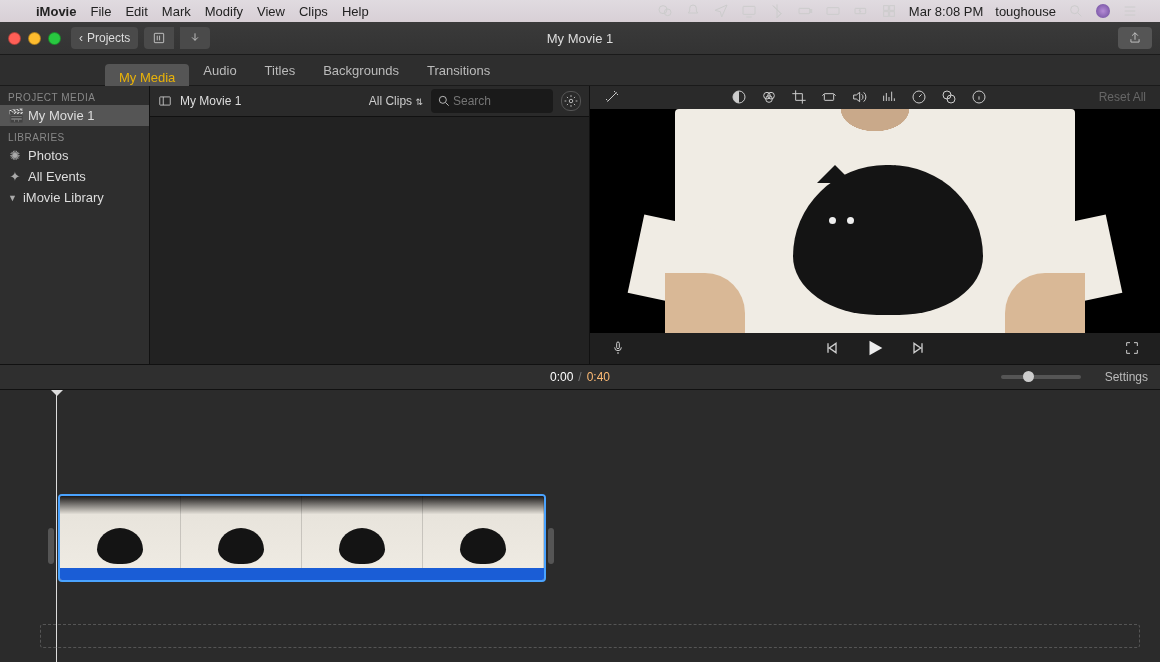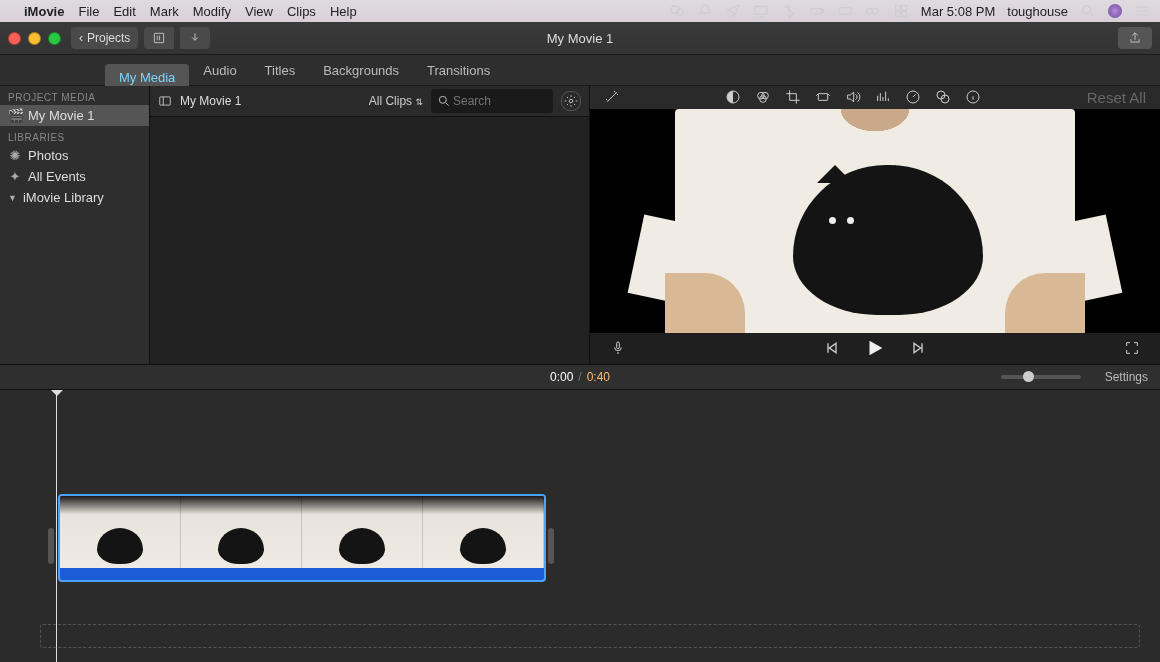--- a/index.html
+++ b/index.html
@@ -1,38 +1,38 @@
 <!DOCTYPE html>
 <html><head>
 <meta charset="utf-8">
 <style>
 html,body{margin:0;padding:0;width:1160px;height:662px;background:#2a2a2a;font-family:-apple-system,Helvetica,Arial,sans-serif;color:#ccc;overflow:hidden;font-size:13px;}
 
-.menubar{height:22px;background:linear-gradient(#e0dbe0,#d8d0d6);display:flex;align-items:center;padding:0 10px;color:#222;font-size:13px;}
+.menubar{height:22px;background:linear-gradient(#e0dbe0,#d8d0d6);display:flex;align-items:center;padding:0 22px;color:#222;font-size:13px;}
 .menubar .left{display:flex;align-items:center;gap:14px;}
 .menubar .left .apple{font-size:14px;}
 .menubar .left .app{font-weight:700;}
 .menubar .right{margin-left:auto;display:flex;align-items:center;gap:12px;}
 .menubar .right svg,.menubar .right .ico{width:16px;height:16px;}
 .dot{display:inline-block;border-radius:50%;}
 
 .toolbar{height:32px;background:linear-gradient(#3a3a3a,#333);display:flex;align-items:center;padding:0 8px;position:relative;border-bottom:1px solid #1a1a1a;}
 .traffic{display:flex;gap:7px;margin-right:10px;}
 .traffic .dot{width:11px;height:11px;border:0.5px solid rgba(0,0,0,.3);}
 .tb-btn{background:#4a4a4a;border-radius:4px;height:22px;display:flex;align-items:center;justify-content:center;padding:0 8px;margin-right:6px;color:#ddd;font-size:12px;}
 .tb-seg{display:flex;}
 .tb-seg .tb-btn{border-radius:0;}
 .tb-seg .tb-btn:first-child{border-top-left-radius:4px;border-bottom-left-radius:4px;}
 .tb-seg .tb-btn:last-child{border-top-right-radius:4px;border-bottom-right-radius:4px;margin-right:6px;}
 .title-center{position:absolute;left:0;right:0;text-align:center;color:#ddd;font-size:13px;pointer-events:none;}
 .share-btn{margin-left:auto;background:#555;border-radius:4px;width:34px;height:22px;display:flex;align-items:center;justify-content:center;}
 
 .tabs{height:30px;background:#2e2e2e;display:flex;align-items:center;padding-left:105px;border-bottom:1px solid #1a1a1a;}
 .tabs .tab{padding:6px 14px;color:#bbb;font-size:13px;border-radius:4px;}
-.tabs .tab.active{background:#555;color:#7dd3fc;margin-top:14px;}
+.tabs .tab.active{background:#555;color:#eab308;margin-top:14px;}
 
 .cols{display:flex;height:278px;}
 
 .sidebar{width:149px;background:#2e2e2e;border-right:1px solid #111;}
 .sb-head{font-size:10px;color:#888;letter-spacing:0.5px;padding:6px 8px 2px;}
 .sb-item{display:flex;align-items:center;gap:6px;padding:3px 8px;font-size:13px;color:#ddd;}
 .sb-item.active{background:#555;}
 .sb-item .ic{width:14px;text-align:center;color:#aaa;}
 .sb-item .disc{font-size:9px;color:#aaa;}
 
@@ -47,21 +47,21 @@
 .thumb{width:128px;height:70px;border:2px solid #f5b63f;border-radius:3px;position:relative;background:linear-gradient(180deg,#1a1818 0%,#e8e4dc 25%,#f0ece4 100%);overflow:hidden;}
 .thumb .cat{position:absolute;bottom:8px;left:42px;width:50px;height:40px;background:#141414;border-radius:48% 48% 45% 45% / 60% 60% 40% 40%;}
 .thumb .cat::before{content:"";position:absolute;top:-6px;left:6px;width:0;height:0;border:6px solid transparent;border-bottom-color:#141414;}
 .thumb .cat::after{content:"";position:absolute;top:-6px;right:6px;width:0;height:0;border:6px solid transparent;border-bottom-color:#141414;}
 .thumb .dur{position:absolute;top:2px;left:2px;background:#ddd;color:#333;font-size:10px;padding:0 3px;border-radius:2px;}
 .thumb .plus{position:absolute;bottom:2px;right:2px;width:14px;height:12px;background:rgba(80,80,80,.7);color:#eee;font-size:11px;text-align:center;line-height:12px;border-radius:2px;}
 
 .preview{width:570px;background:#1a1a1a;display:flex;flex-direction:column;}
 .pv-tools{height:30px;display:flex;align-items:center;gap:14px;padding:0 14px;background:#2a2a2a;color:#bbb;}
 .pv-tools .wand{margin-right:auto;}
-.pv-tools .reset{margin-left:auto;color:#666;font-size:15px;}
+.pv-tools .reset{margin-left:auto;color:#666;font-size:12px;}
 .pv-canvas{flex:1;background:#000;display:flex;align-items:center;justify-content:center;position:relative;}
 .shirt{width:400px;height:224px;background:#f0ece4;position:relative;border-radius:4px;}
 .shirt .neck{position:absolute;top:0;left:50%;transform:translateX(-50%);width:80px;height:26px;background:radial-gradient(ellipse at top,#c9a98a 60%,transparent 61%);border-bottom-left-radius:40px;border-bottom-right-radius:40px;}
 .shirt .bigcat{position:absolute;bottom:18px;left:118px;width:190px;height:150px;background:#141414;border-radius:50% 50% 45% 45% / 62% 62% 40% 40%;}
 .shirt .bigcat::before{content:"";position:absolute;top:-18px;left:24px;width:0;height:0;border:18px solid transparent;border-bottom-color:#141414;}
 .shirt .bigcat::after{content:"";position:absolute;top:-18px;right:70px;width:0;height:0;border:18px solid transparent;border-bottom-color:#141414;}
 .shirt .bigcat .eye{position:absolute;width:7px;height:7px;background:#eee;border-radius:50%;top:52px;}
 .shirt .bigcat .eye.l{left:36px;} .shirt .bigcat .eye.r{left:54px;}
 .shirt .arm{position:absolute;bottom:0;width:80px;height:60px;background:#d9b896;}
 .shirt .arm.l{left:-10px;border-radius:0 40px 0 0;} .shirt .arm.r{right:-10px;border-radius:40px 0 0 0;}
@@ -133,21 +133,21 @@
     <svg class="ico-svg" viewBox="0 0 24 24">
         <rect x="3" y="8" width="16" height="8" rx="1"></rect>
         <path d="M11 9l-2 3h3l-2 3"></path>
       </svg>
     <svg class="ico-svg" viewBox="0 0 24 24">
         <rect x="4" y="4" width="7" height="7"></rect>
         <rect x="13" y="4" width="7" height="7"></rect>
         <rect x="4" y="13" width="7" height="7"></rect>
         <rect x="13" y="13" width="7" height="7"></rect>
       </svg>
-    <span>Mar 5:08 PM</span>
+    <span>Mar 8:08 PM</span>
     <span>toughouse</span>
     <svg class="ico-svg" viewBox="0 0 24 24">
         <circle cx="10" cy="10" r="6"></circle>
         <path d="M15 15l5 5"></path>
       </svg>
     <span class="dot" style="width:14px;height:14px;background:radial-gradient(circle,#b58bd6,#6b4a9a);"></span>
     <svg class="ico-svg" viewBox="0 0 24 24">
         <path d="M4 6h16M4 12h16M4 18h16"></path>
       </svg>
   </div>

